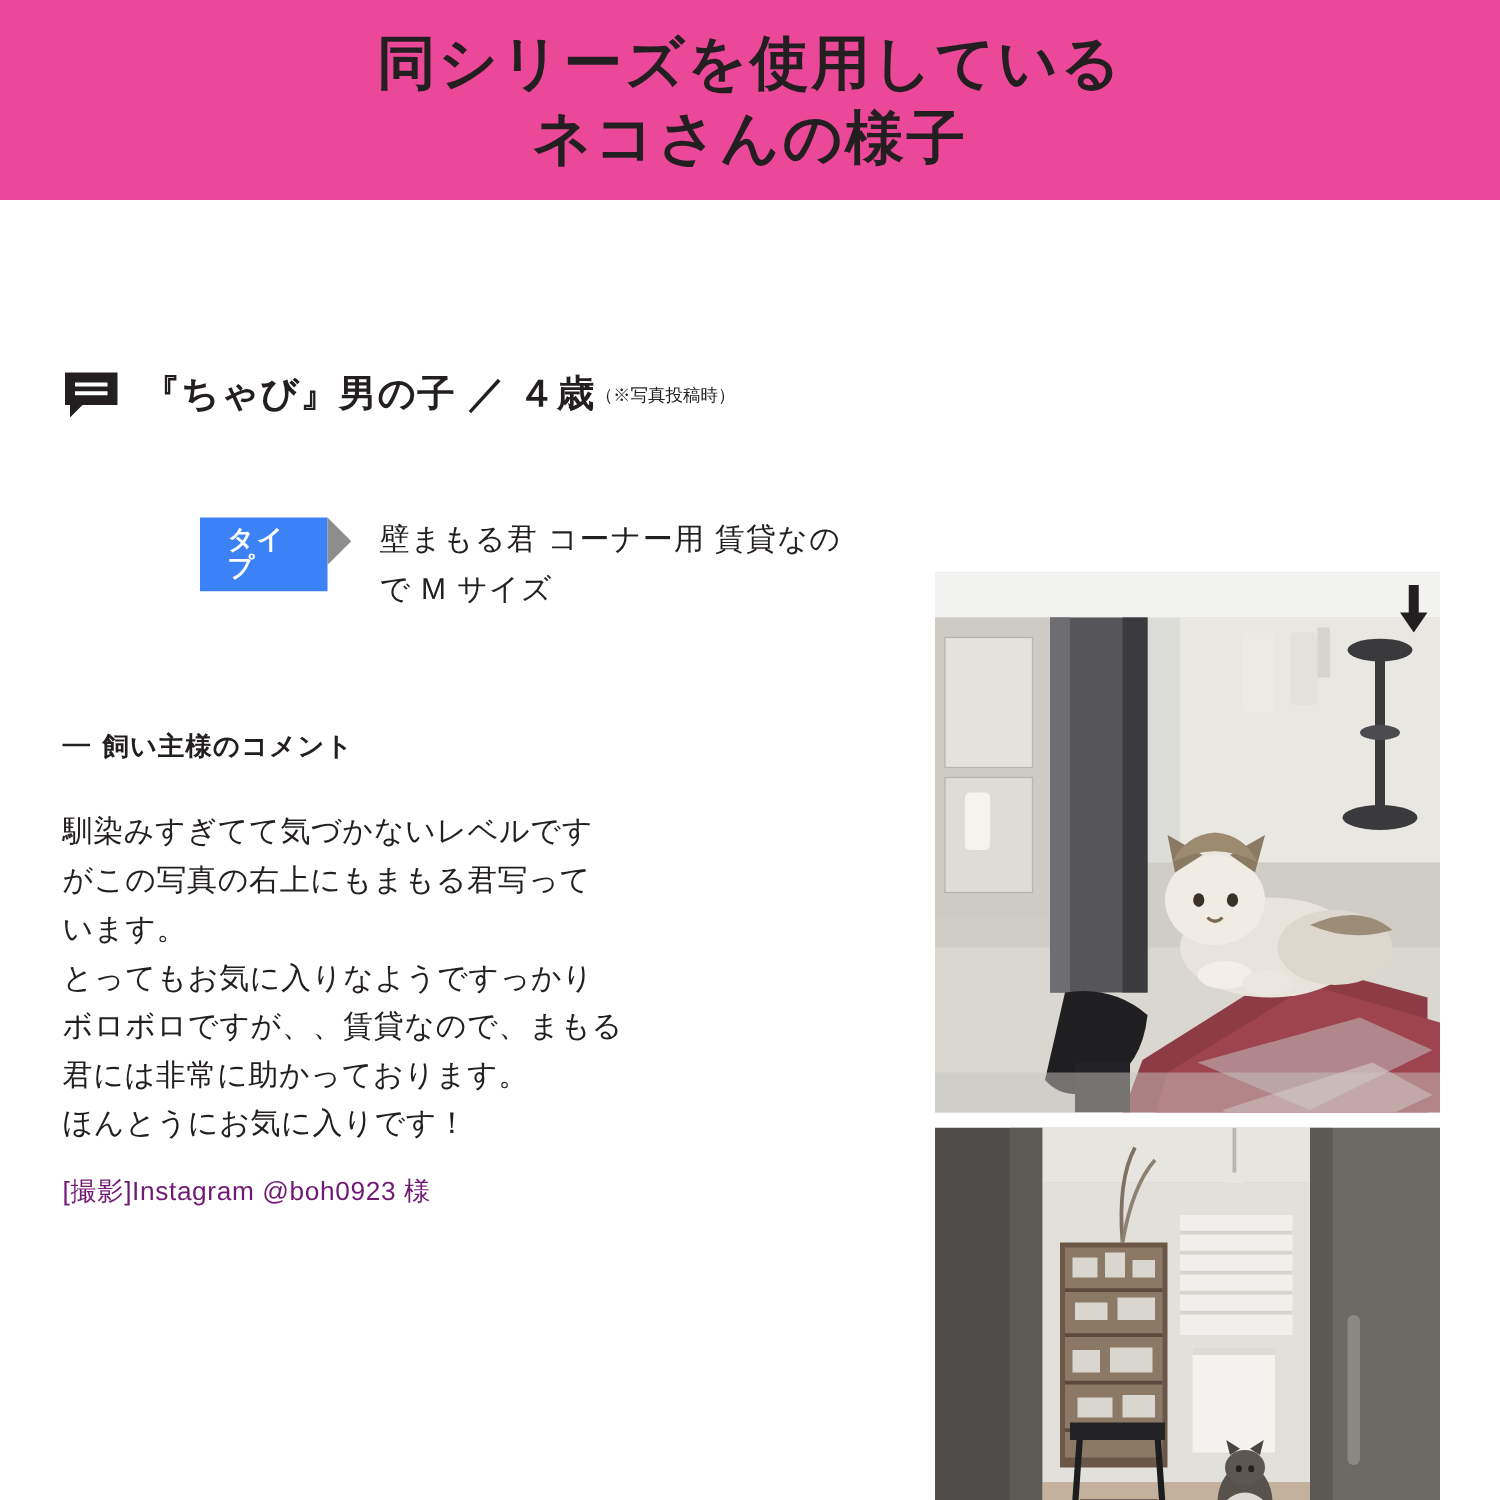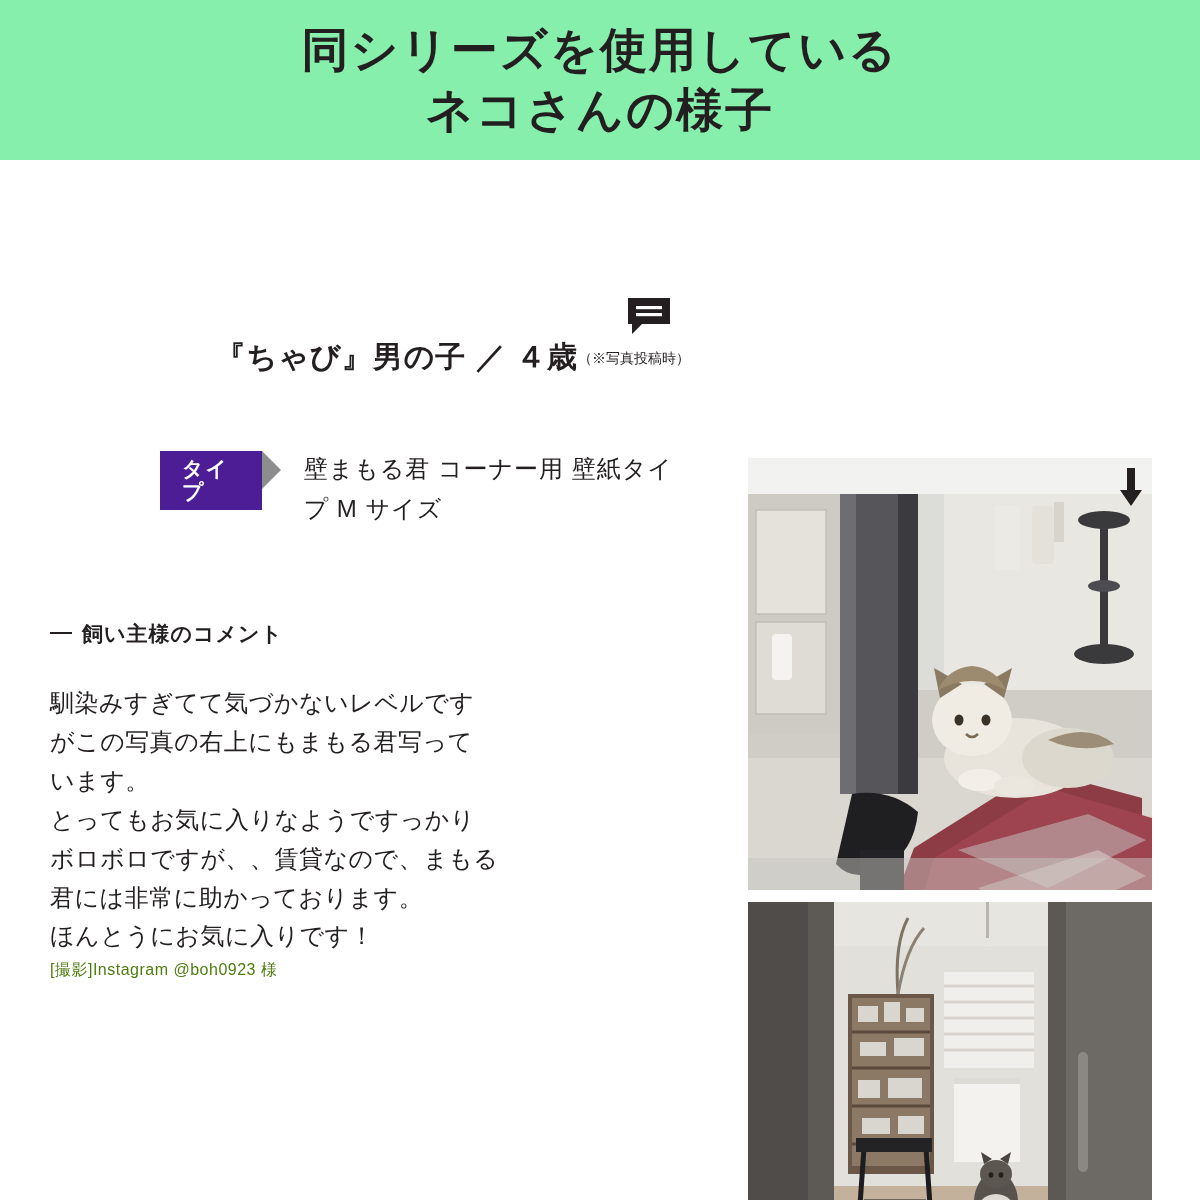--- a/index.html
+++ b/index.html
@@ -12,21 +12,21 @@
     background: #ffffff;
     font-family: "Liberation Sans", sans-serif;
     color: #231f20;
     overflow: hidden;
   }
 
   
   .banner {
     width: 1200px;
     height: 160px;
-    background: #86efac;
+    background: #ec4899;
     display: flex;
     align-items: center;
     justify-content: center;
     box-sizing: border-box;
   }
   .banner-inner {
     text-align: center;
     line-height: 1.28;
   }
   .banner-line {
@@ -48,22 +48,21 @@
   
   .left-col {
     position: absolute;
     left: 50px;
     top: 130px;
     width: 640px;
   }
 
   .title-row {
     display: flex;
-    align-items: flex-end;
-    flex-direction: column;
+    align-items: center;
   }
 
   .comment-icon {
     width: 46px;
     height: 40px;
     margin-top: 6px;
     margin-right: 18px;
     flex: 0 0 auto;
   }
 
@@ -83,21 +82,21 @@
 
   
   .type-block {
     display: flex;
     align-items: flex-start;
     margin-top: 76px;
     margin-left: 110px;
   }
   .type-tag {
     position: relative;
-    background: #4c1d95;
+    background: #3b82f6;
     color: #ffffff;
     font-size: 21px;
     font-weight: bold;
     letter-spacing: 2px;
     padding: 6px 26px 7px 22px;
     line-height: 1.1;
     margin-top: 2px;
   }
   .type-tag::after {
     content: "";
@@ -137,24 +136,24 @@
   .owner-body {
     margin-top: 36px;
     font-size: 24px;
     line-height: 1.62;
     letter-spacing: 0.5px;
     color: #231f20;
     white-space: pre-line;
   }
 
   .credit {
-    margin-top: 4px;
-    font-size: 16px;
+    margin-top: 20px;
+    font-size: 21px;
     letter-spacing: 0.5px;
-    color: #4d7c0f;
+    color: #701a75;
   }
 
   
   .photo {
     position: absolute;
     overflow: hidden;
     background: #d8d8d8;
   }
   .photo-1 {
     left: 748px;
@@ -203,21 +202,21 @@
         </svg>
       </span>
       <div class="title-text">
         <span>『ちゃび』男の子 ／ ４歳</span><span class="title-note">（※写真投稿時）</span>
       </div>
     </div>
 
     <div class="type-block">
       <div class="type-tag">タイプ</div>
       <div class="type-values">壁まもる君 コーナー用
-壁紙タイプ
+賃貸なので
 M サイズ</div>
     </div>
 
     <div class="owner-heading">
       <span class="dash"></span><span>飼い主様のコメント</span>
     </div>
 
     <div class="owner-body">馴染みすぎてて気づかないレベルです
 がこの写真の右上にもまもる君写って
 います。

